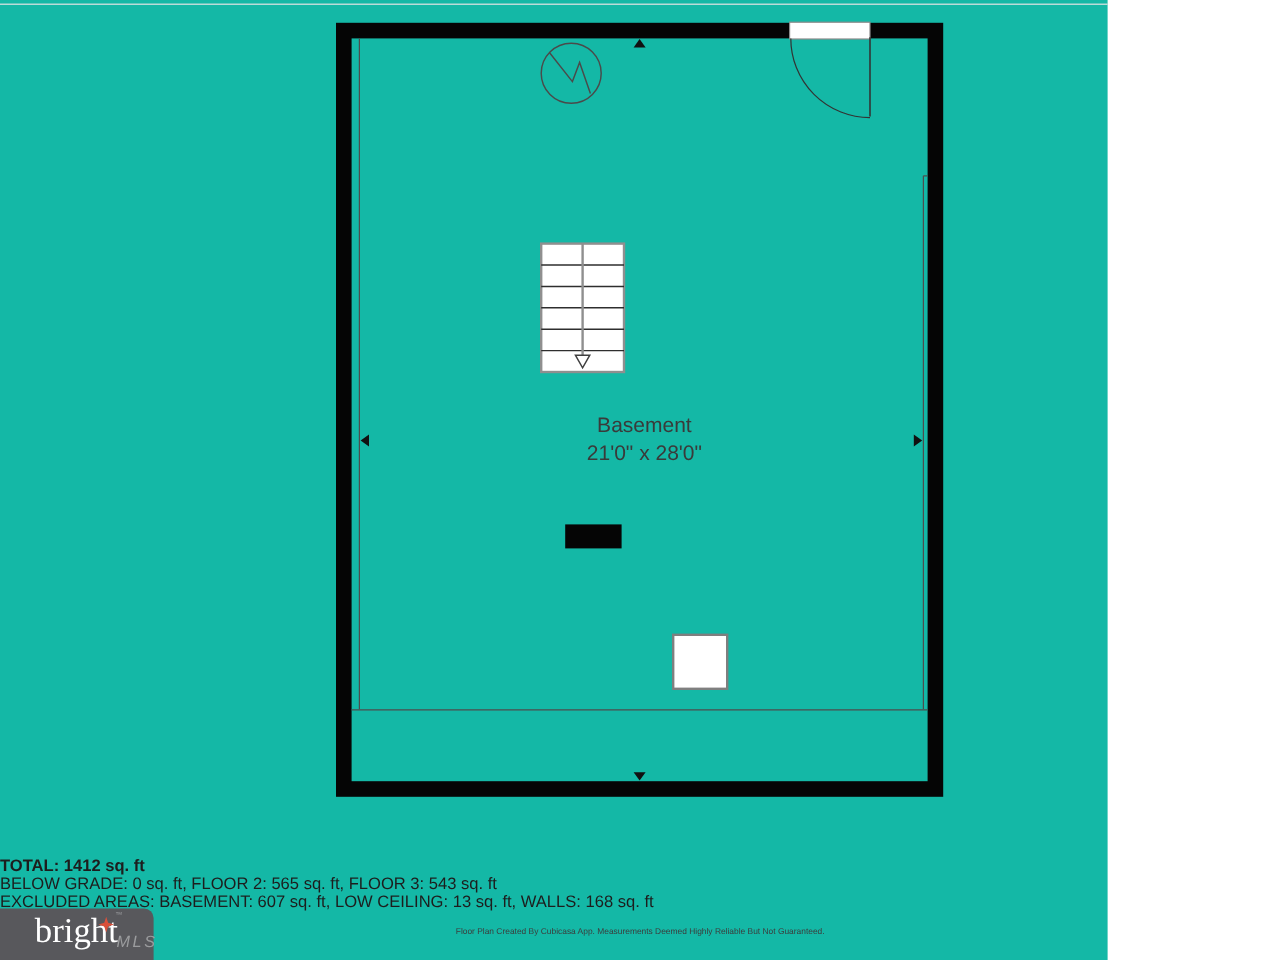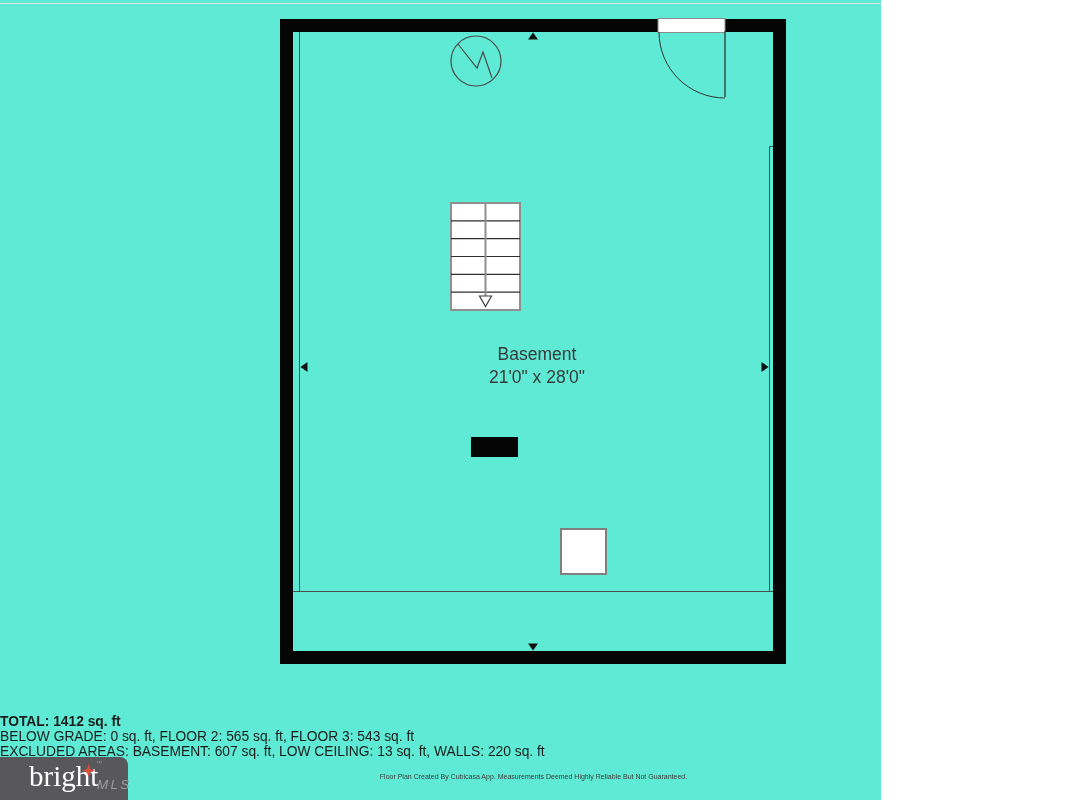--- a/index.html
+++ b/index.html
@@ -1,17 +1,17 @@
 <!DOCTYPE html>
 <html><head>
 <meta charset="utf-8">
 <style>
   html,body{margin:0;padding:0;}
   body{width:1067px;height:800px;background:#ffffff;font-family:"Liberation Sans",sans-serif;}
-  .page{position:relative;width:881px;height:800px;background:#5eead4;overflow:hidden;}
+  .page{position:relative;width:881px;height:800px;background:#14b8a6;overflow:hidden;padding-left:42px;}
   .top-hairline{position:absolute;top:3px;left:0;width:1067px;height:1px;background:#e4e4e4;}
   .plan-svg{position:absolute;left:0;top:0;width:1067px;height:800px;}
   .room-label{position:absolute;left:537px;top:343px;transform:translateX(-50%);
               text-align:center;color:#3a3a3a;font-size:17.5px;line-height:22.5px;white-space:nowrap;}
   .summary{position:absolute;left:0;top:714px;width:1067px;text-align:left;
            color:#1d1d1d;font-size:13.8px;line-height:15.2px;}
   .summary .total{font-weight:bold;}
   .disclaimer{position:absolute;left:0;top:773px;width:1067px;text-align:center;
               font-size:7px;color:#3c3c3c;}
   .logo{position:absolute;left:0;top:757px;width:128px;height:43px;background:#58585c;
@@ -76,21 +76,21 @@
   </svg>
 
   <div class="room-label" style="color: rgb(58, 58, 58);">
     <div>Basement</div>
     <div>21'0" x 28'0"</div>
   </div>
 
   <div class="summary" style="color: rgb(29, 29, 29);">
     <div class="total">TOTAL: 1412 sq. ft</div>
     <div>BELOW GRADE: 0 sq. ft, FLOOR 2: 565 sq. ft, FLOOR 3: 543 sq. ft</div>
-    <div>EXCLUDED AREAS: BASEMENT: 607 sq. ft, LOW CEILING: 13 sq. ft, WALLS: 220 sq. ft</div>
+    <div>EXCLUDED AREAS: BASEMENT: 607 sq. ft, LOW CEILING: 13 sq. ft, WALLS: 168 sq. ft</div>
   </div>
 
   <div class="disclaimer">Floor Plan Created By Cubicasa App. Measurements Deemed Highly Reliable But Not Guaranteed.</div>
 
   <div class="logo" style="background: rgb(88, 88, 92);">
     <span class="logo-bright">bright</span>
     <svg class="logo-star" viewBox="0 0 12 12">
       <path d="M6 0 L7.5 4.5 L12 6 L7.5 7.5 L6 12 L4.5 7.5 L0 6 L4.5 4.5 Z" fill="#d9503a"></path>
     </svg>
     <span class="logo-tm" style="color: rgb(151, 152, 155);">™</span>

